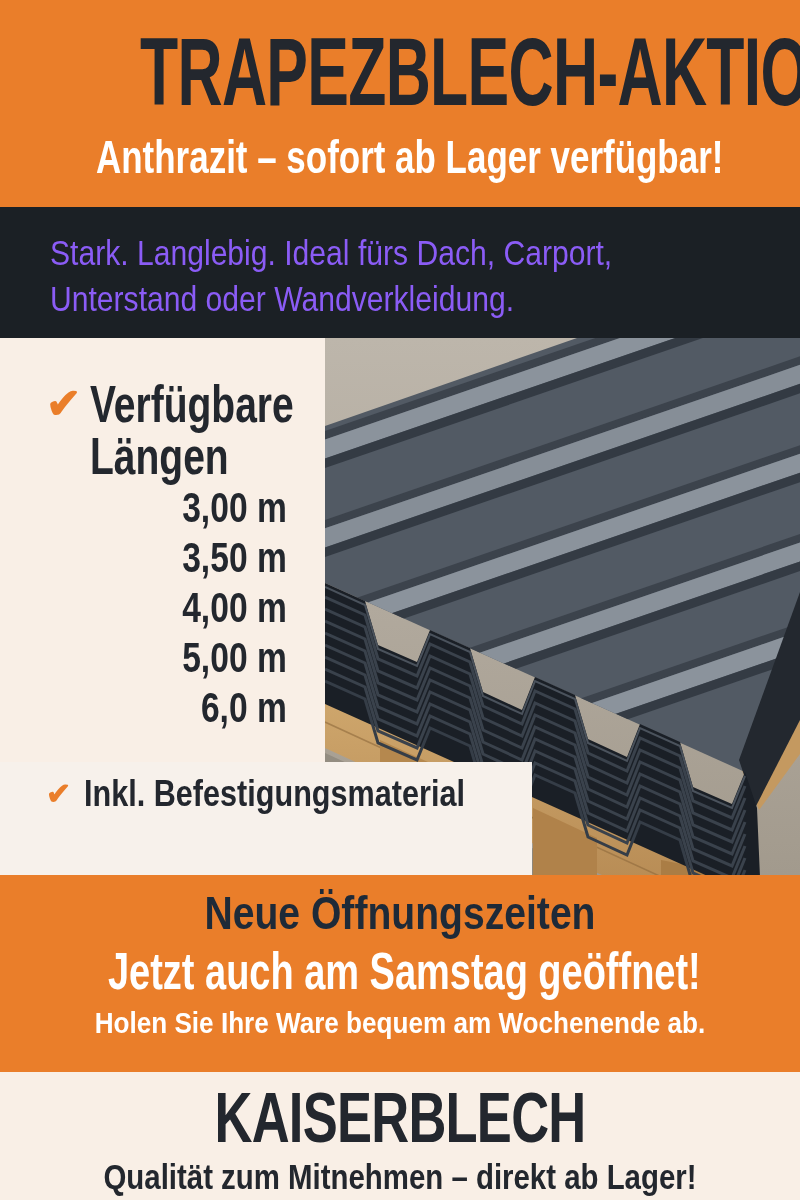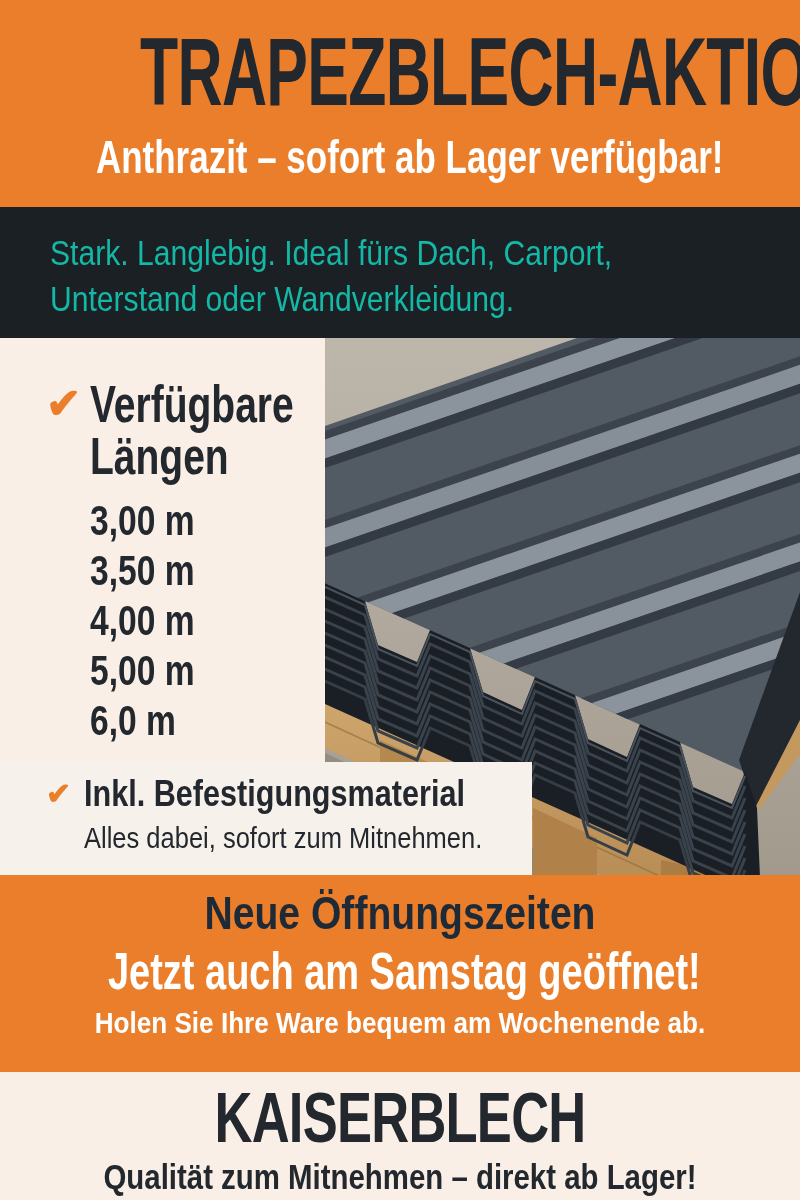--- a/index.html
+++ b/index.html
@@ -26,21 +26,21 @@
     transform:scaleX(0.65); letter-spacing:-1px;
   }
   .header .subtitle {
     color:#ffffff; font-weight:bold; font-size:46px; line-height:50px;
     margin-top:14px; transform:scaleX(0.76);
   }
 
   
   .tagline-bar {
     position:absolute; left:0; top:207px; width:800px; height:131px;
-    background:#1b2025; color:#14b8a6; padding:23px 0 0 50px;
+    background:#1b2025; color:#8b5cf6; padding:23px 0 0 50px;
   }
   .tagline-bar .line {
     font-size:35px; line-height:46px; font-weight:normal;
     transform:scaleX(0.86);
   }
 
   
   .main {
     position:absolute; left:0; top:338px; width:800px; height:537px;
     background:#f9efe6;
@@ -57,21 +57,21 @@
     color:#ea7e2a; font-size:42px; line-height:52px; width:44px; flex:0 0 44px;
     font-weight:bold;
   }
   .check-small {
     color:#ea7e2a; font-size:30px; line-height:40px; width:38px; flex:0 0 38px;
     font-weight:bold;
   }
   .feature-title .cxl {
     font-size:52px; line-height:52px; font-weight:bold; transform:scaleX(0.75);
   }
-  .length-list { margin-left:44px; margin-top:14px; }
+  .length-list { margin-left:44px; margin-top:1px;text-align:right; }
   .length-list .cxl {
     font-size:42px; line-height:50px; font-weight:bold; transform:scaleX(0.80);
   }
 
   .included-panel {
     position:absolute; left:0; top:424px; width:532px; height:113px;
     background:#f7f1eb; padding:12px 0 0 46px; color:#23272e;
   }
   .included-row { display:flex; align-items:flex-start; }
   .included-title .cxl {
@@ -238,23 +238,20 @@
       </div>
     </div>
 
     <div class="included-panel">
       <div class="included-row">
         <span class="check-small">✔</span>
         <div class="included-title">
           <span class="cxl">Inkl. Befestigungsmaterial</span>
         </div>
       </div>
-      <div class="included-sub">
-        <span class="cxl">Alles dabei, sofort zum Mitnehmen.</span>
-      </div>
     </div>
   </div>
 
   <div class="hours">
     <div class="heading cx">Neue Öffnungszeiten</div>
     <div class="highlight cx">Jetzt auch am Samstag geöffnet!</div>
     <div class="note cx">Holen Sie Ihre Ware bequem am Wochenende ab.</div>
   </div>
 
   <div class="footer">

